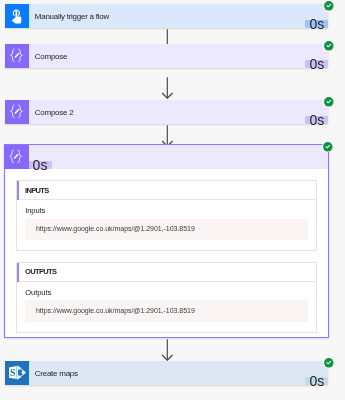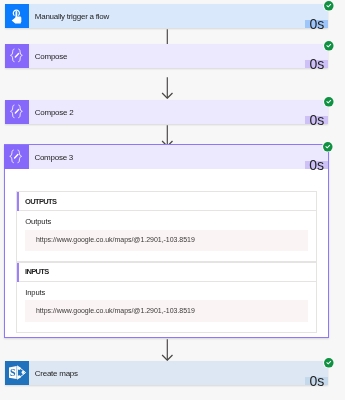--- a/index.html
+++ b/index.html
@@ -141,49 +141,48 @@
       </svg>
   </div>
 
   <div class="card expanded" style="top:144px">
     <div class="card-head" style="background:#ece8fe">
       <div class="icon" style="background:#8668fa">
         <svg viewBox="0 0 24 24">
             <use href="#g-compose"></use>
           </svg>
       </div>
-      <div class="titlearea">Compose 3</div>
       <div class="dur" style="background:#cdc1f8">0s</div>
       <div class="chk">
           <svg viewBox="0 0 16 16">
             <use href="#g-check"></use>
           </svg>
         </div>
     </div>
     <div class="body">
+      <div class="section">
+        <div class="sec-head">
+          <span class="sec-accent"></span>
+          <span>INPUTS</span>
+        </div>
+        <div class="sec-body">
+          <div class="sec-label">Inputs</div>
+          <div class="sec-value">https://www.google.co.uk/maps/@1.2901,-103.8519</div>
+        </div>
+      </div>
       <div class="section second">
         <div class="sec-head">
           <span class="sec-accent"></span>
           <span>OUTPUTS</span>
         </div>
         <div class="sec-body">
           <div class="sec-label">Outputs</div>
           <div class="sec-value">https://www.google.co.uk/maps/@1.2901,-103.8519</div>
         </div>
       </div>
-      <div class="section">
-        <div class="sec-head">
-          <span class="sec-accent"></span>
-          <span>INPUTS</span>
-        </div>
-        <div class="sec-body">
-          <div class="sec-label">Inputs</div>
-          <div class="sec-value">https://www.google.co.uk/maps/@1.2901,-103.8519</div>
-        </div>
-      </div>
     </div>
   </div>
 
   <div class="arrow" style="top:339px">
     <svg viewBox="0 0 13 22" width="13" height="22">
         <use href="#g-arrow"></use>
       </svg>
   </div>
 
   <div class="card collapsed" style="top:361px">

